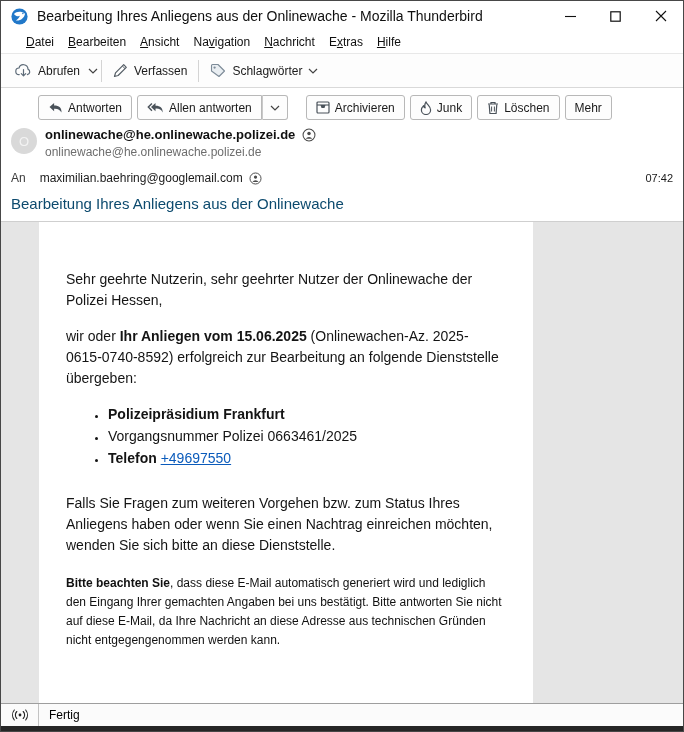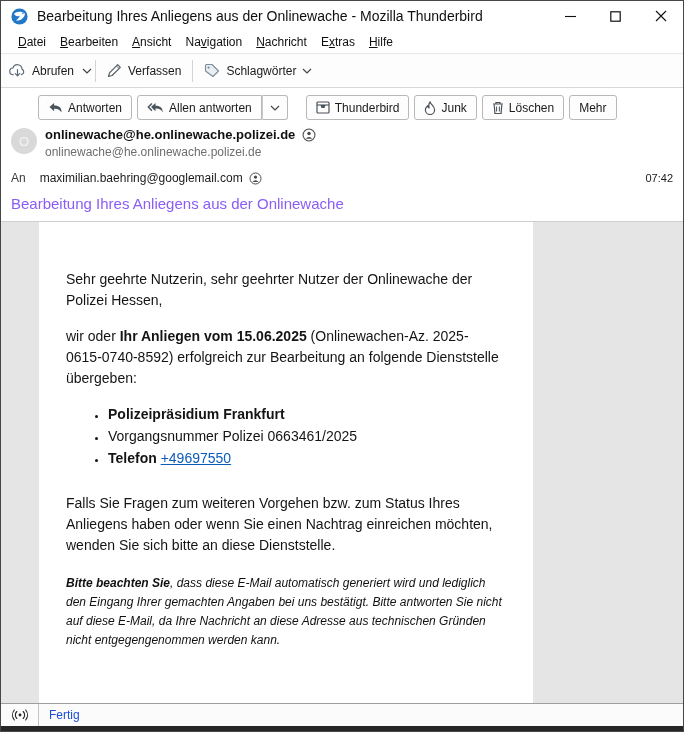--- a/index.html
+++ b/index.html
@@ -10,26 +10,26 @@
 
   
   .titlebar { height:30px; display:flex; align-items:center; background:#ffffff; flex:0 0 auto; }
   .app-icon { width:17px; height:17px; margin:0 9px 0 10px; flex:0 0 auto; }
   .title-text { font-size:14px; color:#0f0f0f; flex:1 1 auto; white-space:nowrap; overflow:hidden; }
   .win-controls { display:flex; height:100%; flex:0 0 auto; }
   .win-btn { width:45px; height:100%; display:flex; align-items:center; justify-content:center; cursor:default; }
   .win-btn svg { display:block; }
 
   
-  .menubar { height:22px; display:flex; align-items:center; padding-left:10px; background:#ffffff; flex:0 0 auto; }
+  .menubar { height:22px; display:flex; align-items:center; padding-left:18px; background:#ffffff; flex:0 0 auto; }
   .menu-item { font-size:12px; color:#0f0f0f; padding:2px 7px; white-space:nowrap; }
   .menu-item u { text-decoration:underline; }
 
   
-  .toolbar { height:35px; display:flex; align-items:center; background:#fdfdfd; border-top:1px solid #e8e8e8; border-bottom:1px solid #d9d9d9; flex:0 0 auto; }
+  .toolbar { height:35px; display:flex; align-items:center; background:#fdfdfd; border-top:1px solid #e8e8e8; border-bottom:1px solid #d9d9d9; padding-left:6px; flex:0 0 auto; }
   .tool-item { display:flex; align-items:center; gap:6px; font-size:12px; color:#1a1a1a; padding:5px 8px; white-space:nowrap; }
   .tool-sep { width:1px; height:22px; background:#d4d4d4; margin:0 3px; }
   .chev { display:inline-block; }
 
   
   .msg-header { background:#ffffff; flex:0 0 auto; padding-top:7px; border-bottom:1px solid #cfcfcf; }
   .actions-row { display:flex; align-items:center; margin:0 10px 0 37px; }
   .btn { display:flex; align-items:center; gap:5px; border:1px solid #b8b8b8; border-radius:3px; background:#fdfdfd; font-size:12px; color:#1a1a1a; padding:4px 9px; margin-right:5px; white-space:nowrap; height:25px; }
   .btn-split { display:flex; margin-right:18px; }
   .btn-split .btn { margin-right:0; border-radius:3px 0 0 3px; }
@@ -40,38 +40,38 @@
   .sender-text { margin-left:8px; }
   .from-line { display:flex; align-items:center; gap:7px; }
   .from-name { font-size:13px; font-weight:bold; color:#111111; }
   .from-email { font-size:12px; color:#6e6e6e; margin-top:3px; }
 
   .to-row { display:flex; align-items:center; margin:12px 10px 0 10px; font-size:12px; color:#1a1a1a; }
   .to-label { color:#3c3c3c; margin-right:8px; }
   .to-email { margin-right:6px;padding-left:6px; }
   .msg-time { margin-left:auto; font-size:11px; color:#1a1a1a; }
 
-  .subject-line { font-size:15px; color:#8b5cf6; margin:10px 10px 9px 10px; }
+  .subject-line { font-size:15px; color:#0c4a6e; margin:10px 10px 9px 10px; }
 
   
   .body-pane { flex:1 1 auto; background:#e5e5e5; overflow:hidden; display:flex; }
   .mail-sheet { background:#ffffff; margin-left:38px; width:494px; padding:47px 30px 20px 27px; font-size:14px; color:#141414; line-height:21px; }
   .mail-sheet p { margin-bottom:15px; }
   .mail-sheet ul { margin:0 0 15px 0; padding-left:42px; }
   .mail-sheet li { margin-bottom:1px; }
   .mail-sheet li::marker { font-size:11px; }
   .maillink { color:#0b5bbb; text-decoration:underline;text-align:right; }
   .closing-block { margin-bottom:15px; }
   .sig-italic { font-style:italic; }
-  .disclaimer { font-size:12px; font-style:italic; line-height:19px; margin-top:18px; color:#111111; }
+  .disclaimer { font-size:12px; line-height:19px; margin-top:18px; color:#111111; }
 
   
   .statusbar { height:23px; background:#fbfbfb; border-top:1px solid #9e9e9e; display:flex; align-items:stretch; flex:0 0 auto; }
   .status-icon-box { width:38px; display:flex; align-items:center; justify-content:center; border-right:1px solid #c3c3c3; }
-  .status-text { font-size:12px; color:#1d4ed8; display:flex; align-items:center; padding-left:10px; }
+  .status-text { font-size:12px; color:#000000; display:flex; align-items:center; padding-left:10px; }
 
   
   .taskbar-strip { height:5px; background:#262626; flex:0 0 auto; }
 </style>
 </head>
 <body>
 
 <div class="window">
 
   <div class="titlebar">
@@ -164,21 +164,21 @@
               <path d="M1 1l4 4 4-4" fill="none" stroke="#444" stroke-width="1.2"></path>
             </svg>
         </div>
       </div>
       <div class="btn">
         <svg width="14" height="13" viewBox="0 0 14 13">
           <rect x="1" y="1" width="12" height="11" rx="1" fill="none" stroke="#4a525a" stroke-width="1.2"></rect>
           <path d="M1 4h12" stroke="#4a525a" stroke-width="1.1"></path>
           <path d="M4.5 4l1 3h3l1-3" fill="#4a525a"></path>
         </svg>
-        <span>Thunderbird</span>
+        <span>Archivieren</span>
       </div>
       <div class="btn">
         <svg width="12" height="14" viewBox="0 0 12 14">
           <path d="M6 .8c.8 2.8 4.6 4.3 4.6 8.1a4.6 4.6 0 01-9.2 0c0-2 1.1-3.2 2.2-4.3.1 1.2.6 2.1 1.6 2.3C4.4 4.6 4.9 2.6 6 .8z" fill="none" stroke="#4a525a" stroke-width="1.2" stroke-linejoin="round"></path>
         </svg>
         <span>Junk</span>
       </div>
       <div class="btn">
         <svg width="12" height="14" viewBox="0 0 12 14">
           <path d="M1 3h10M4 3V1.5h4V3" fill="none" stroke="#4a525a" stroke-width="1.2"></path>

